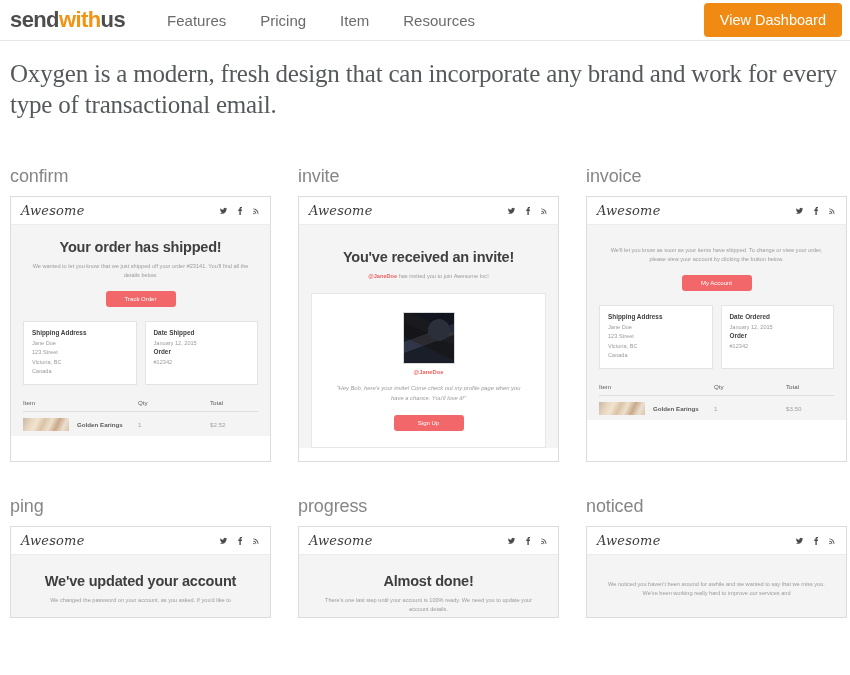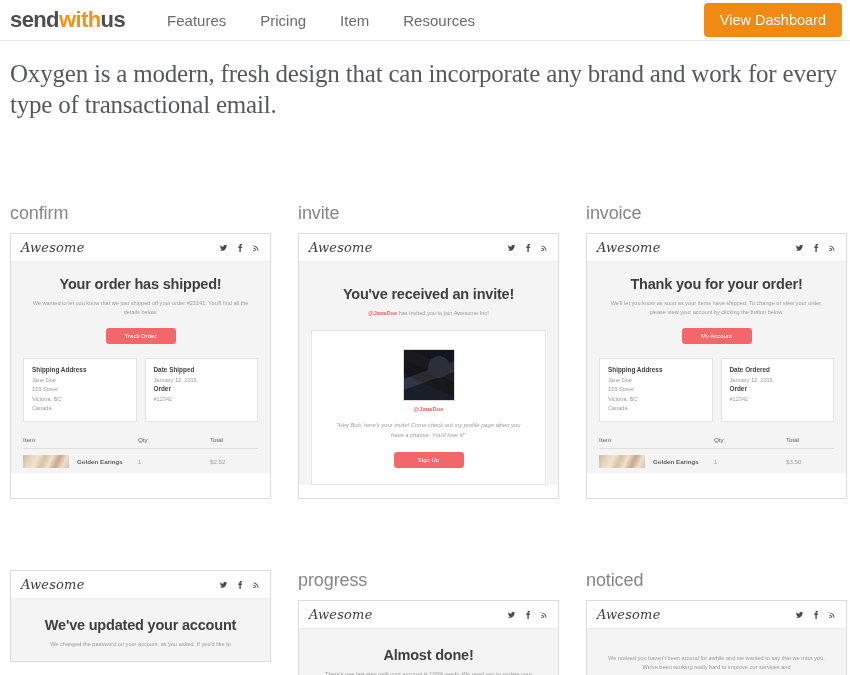--- a/index.html
+++ b/index.html
@@ -66,21 +66,21 @@
   }
 
   
   .grid {
     display: grid;
     grid-template-columns: repeat(3, 261px);
     column-gap: 27px;
     padding: 0 10px;
     margin-top: 46px;
   }
-  .cell { width: 261px; margin-top: 37px; }
+  .cell { width: 261px; }
   .cell-title {
     font-size: 18px;
     color: #868686;
     font-weight: normal;
     margin-bottom: 9px;
     letter-spacing: -0.1px;
   }
   .preview {
     border: 1px solid #dcdcdc;
     background: #ffffff;
@@ -377,21 +377,20 @@
             </span>
           <span>
               <svg width="8" height="8" viewBox="0 0 24 24">
                 <path d="M4 11a9 9 0 0 1 9 9h-2.6A6.4 6.4 0 0 0 4 13.6zM4 4.5a15.5 15.5 0 0 1 15.5 15.5h-2.6A12.9 12.9 0 0 0 4 7.1zM5.9 17.2a2.2 2.2 0 1 1 0 4.4 2.2 2.2 0 0 1 0-4.4z"></path>
               </svg>
             </span>
         </div>
       </div>
 
       <div class="em-body">
-        <div class="em-title">Thank you for your order!</div>
         <div class="em-sub">We'll let you know as soon as your items have shipped. To change or view your order, please view your account by clicking the button below.</div>
         <button class="em-btn">My Account</button>
 
         <div class="em-boxes">
           <div class="em-box">
             <div class="bx-h">Shipping Address</div>
             <div class="bx-l">Jane Doe</div>
             <div class="bx-l">123 Street</div>
             <div class="bx-l">Victoria, BC</div>
             <div class="bx-l">Canada</div>
@@ -423,20 +422,21 @@
 
     </div>
   </div>
 </div>
 
 <div class="spacer-row"></div>
 
 <div class="grid" style="margin-top:0">
 
   <div class="cell">
+    <div class="cell-title">ping</div>
     <div class="preview short">
       <div class="em-head">
         <div class="em-brand">Awesome</div>
         <div class="em-social">
           <span>
               <svg width="9" height="8" viewBox="0 0 24 24">
                 <path d="M23 4.9a9 9 0 0 1-2.6.7 4.5 4.5 0 0 0 2-2.5 9 9 0 0 1-2.9 1.1 4.5 4.5 0 0 0-7.7 4.1A12.8 12.8 0 0 1 2.5 3.6a4.5 4.5 0 0 0 1.4 6 4.5 4.5 0 0 1-2-.6 4.5 4.5 0 0 0 3.6 4.4 4.5 4.5 0 0 1-2 .1 4.5 4.5 0 0 0 4.2 3.1A9 9 0 0 1 1 18.5a12.7 12.7 0 0 0 6.9 2c8.3 0 12.8-6.9 12.8-12.8v-.6A9 9 0 0 0 23 4.9z"></path>
               </svg>
             </span>
           <span>

